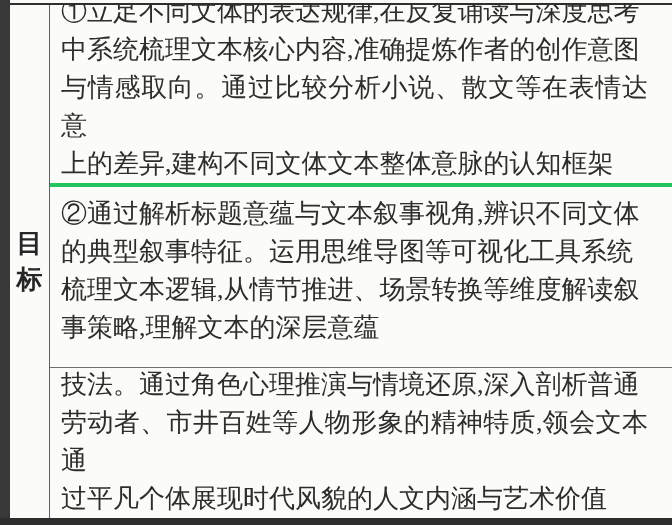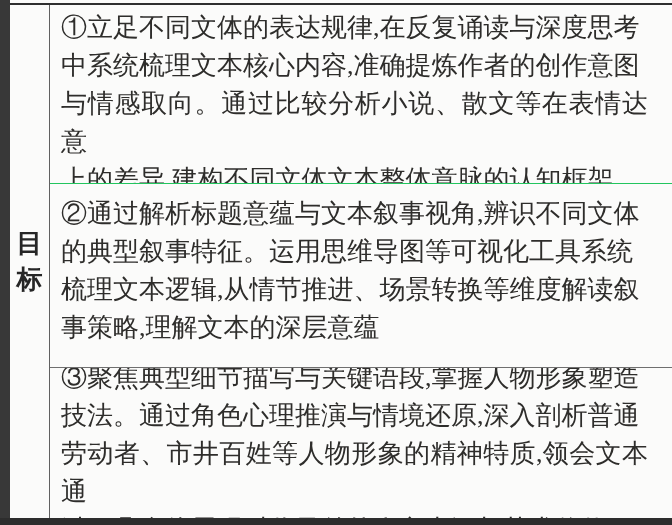--- a/index.html
+++ b/index.html
@@ -56,27 +56,27 @@
     text-align: center;
   }
   .rows {
     flex: 1 1 auto;
     display: flex;
     flex-direction: column;
   }
   .row {
     display: flex;
     flex-direction: column;
-    justify-content: center;
+    justify-content: flex-end;
     padding-left: 11px;
     padding-right: 24px;
     overflow: hidden;
   }
   .row-1 { flex: 0 0 178px; padding-top: 20px; }
-  .row-2 { flex: 0 0 164px; border-top: 1px solid #22c55e; padding-top: 10px; }
+  .row-2 { flex: 0 0 164px; border-top: 4px solid #22c55e; padding-top: 10px; }
   .row-3 { flex: 1 1 auto;  border-top: 1px solid #6f6f6f; padding-top: 22px; margin-top: 20px; }
   .cell-text {
     white-space: pre-line;
     font-size: 26px;
     line-height: 38px;
     letter-spacing: 0px;
     color: #2e2d2b;
     text-align: justify;
   }
 </style>

